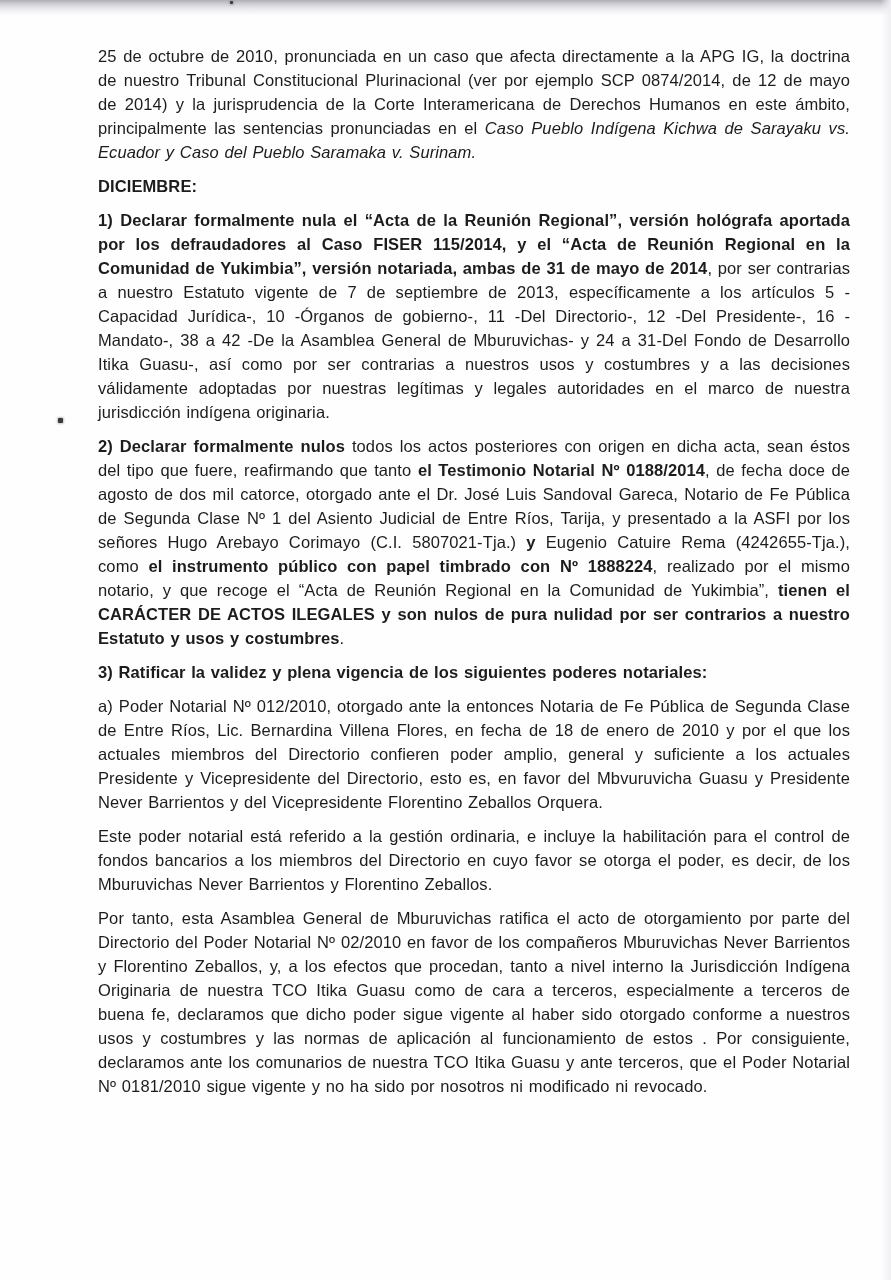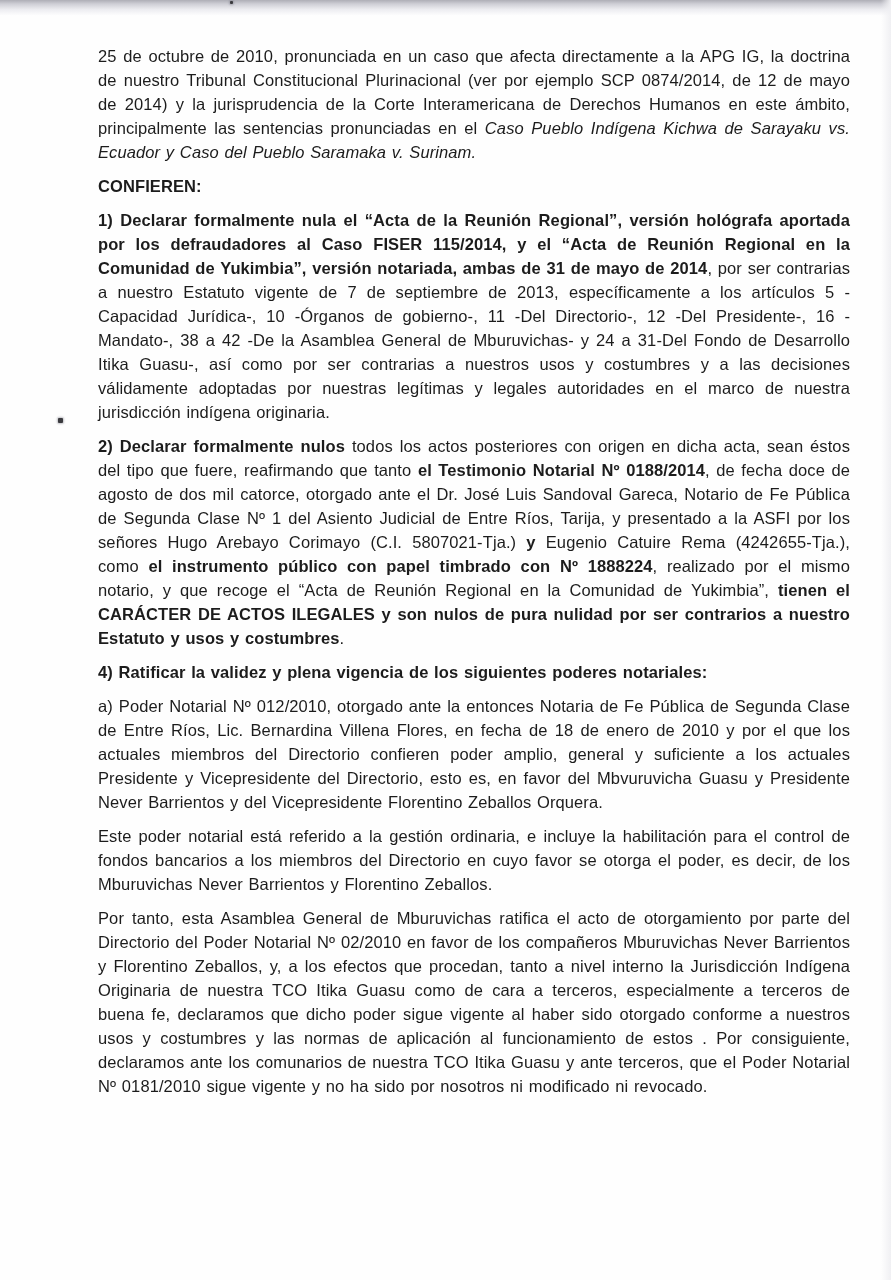--- a/index.html
+++ b/index.html
@@ -60,23 +60,23 @@
   .seg-i { font-weight: 400; font-style: italic; }
 </style>
 </head>
 <body>
 
 <div class="page">
   <div class="scan-band-top"></div>
   <div class="scan-band-right"></div>
   <div class="doc" style="color: rgb(28, 28, 28);">
       <p><span class="seg-n">25 de octubre de 2010, pronunciada en un caso que afecta directamente a la APG IG, la doctrina de nuestro Tribunal Constitucional Plurinacional (ver por ejemplo SCP 0874/2014, de 12 de mayo de 2014) y la jurisprudencia de la Corte Interamericana de Derechos Humanos en este ámbito, principalmente las sentencias pronunciadas en el </span><span class="seg-i">Caso Pueblo Indígena Kichwa de Sarayaku vs. Ecuador y Caso del Pueblo Saramaka v. Surinam.</span></p>
-      <p><span class="seg-b">CONFIEREN:</span></p>
+      <p><span class="seg-b">DICIEMBRE:</span></p>
       <p><span class="seg-b">1) Declarar formalmente nula el “Acta de la Reunión Regional”, versión hológrafa aportada por los defraudadores al Caso FISER 115/2014, y el “Acta de Reunión Regional en la Comunidad de Yukimbia”, versión notariada, ambas de 31 de mayo de 2014</span><span class="seg-n">, por ser contrarias a nuestro Estatuto vigente de 7 de septiembre de 2013, específicamente a los artículos 5 -Capacidad Jurídica-, 10 -Órganos de gobierno-, 11 -Del Directorio-, 12 -Del Presidente-, 16 -Mandato-, 38 a 42 -De la Asamblea General de Mburuvichas- y 24 a 31-Del Fondo de Desarrollo Itika Guasu-, así como por ser contrarias a nuestros usos y costumbres y a las decisiones válidamente adoptadas por nuestras legítimas y legales autoridades en el marco de nuestra jurisdicción indígena originaria.</span></p>
       <p><span class="seg-b">2) Declarar formalmente nulos</span><span class="seg-n"> todos los actos posteriores con origen en dicha acta, sean éstos del tipo que fuere, reafirmando que tanto </span><span class="seg-b">el Testimonio Notarial Nº 0188/2014</span><span class="seg-n">, de fecha doce de agosto de dos mil catorce, otorgado ante el Dr. José Luis Sandoval Gareca, Notario de Fe Pública de Segunda Clase Nº 1 del Asiento Judicial de Entre Ríos, Tarija, y presentado a la ASFI por los señores Hugo Arebayo Corimayo (C.I. 5807021-Tja.) </span><span class="seg-b">y</span><span class="seg-n"> Eugenio Catuire Rema (4242655-Tja.), como </span><span class="seg-b">el instrumento público con papel timbrado con Nº 1888224</span><span class="seg-n">, realizado por el mismo notario, y que recoge el “Acta de Reunión Regional en la Comunidad de Yukimbia”, </span><span class="seg-b">tienen el CARÁCTER DE ACTOS ILEGALES y son nulos de pura nulidad por ser contrarios a nuestro Estatuto y usos y costumbres</span><span class="seg-n">.</span></p>
-      <p><span class="seg-b">4) Ratificar la validez y plena vigencia de los siguientes poderes notariales:</span></p>
+      <p><span class="seg-b">3) Ratificar la validez y plena vigencia de los siguientes poderes notariales:</span></p>
       <p><span class="seg-n">a) Poder Notarial Nº 012/2010, otorgado ante la entonces Notaria de Fe Pública de Segunda Clase de Entre Ríos, Lic. Bernardina Villena Flores, en fecha de 18 de enero de 2010 y por el que los actuales miembros del Directorio confieren poder amplio, general y suficiente a los actuales Presidente y Vicepresidente del Directorio, esto es, en favor del Mbvuruvicha Guasu y Presidente Never Barrientos y del Vicepresidente Florentino Zeballos Orquera.</span></p>
       <p><span class="seg-n">Este poder notarial está referido a la gestión ordinaria, e incluye la habilitación para el control de fondos bancarios a los miembros del Directorio en cuyo favor se otorga el poder, es decir, de los Mburuvichas Never Barrientos y Florentino Zeballos.</span></p>
       <p><span class="seg-n">Por tanto, esta Asamblea General de Mburuvichas ratifica el acto de otorgamiento por parte del Directorio del Poder Notarial Nº 02/2010 en favor de los compañeros Mburuvichas Never Barrientos y Florentino Zeballos, y, a los efectos que procedan, tanto a nivel interno la Jurisdicción Indígena Originaria de nuestra TCO Itika Guasu como de cara a terceros, especialmente a terceros de buena fe, declaramos que dicho poder sigue vigente al haber sido otorgado conforme a nuestros usos y costumbres y las normas de aplicación al funcionamiento de estos . Por consiguiente, declaramos ante los comunarios de nuestra TCO Itika Guasu y ante terceros, que el Poder Notarial Nº 0181/2010 sigue vigente y no ha sido por nosotros ni modificado ni revocado.</span></p>
     </div>
 <div class="speck" style="left: 230px; top: 1px; width: 3px; height: 3px;"></div>
     <div class="speck" style="left: 58px; top: 418px; width: 5px; height: 5px;"></div>
   </div>
 
 </body></html>

